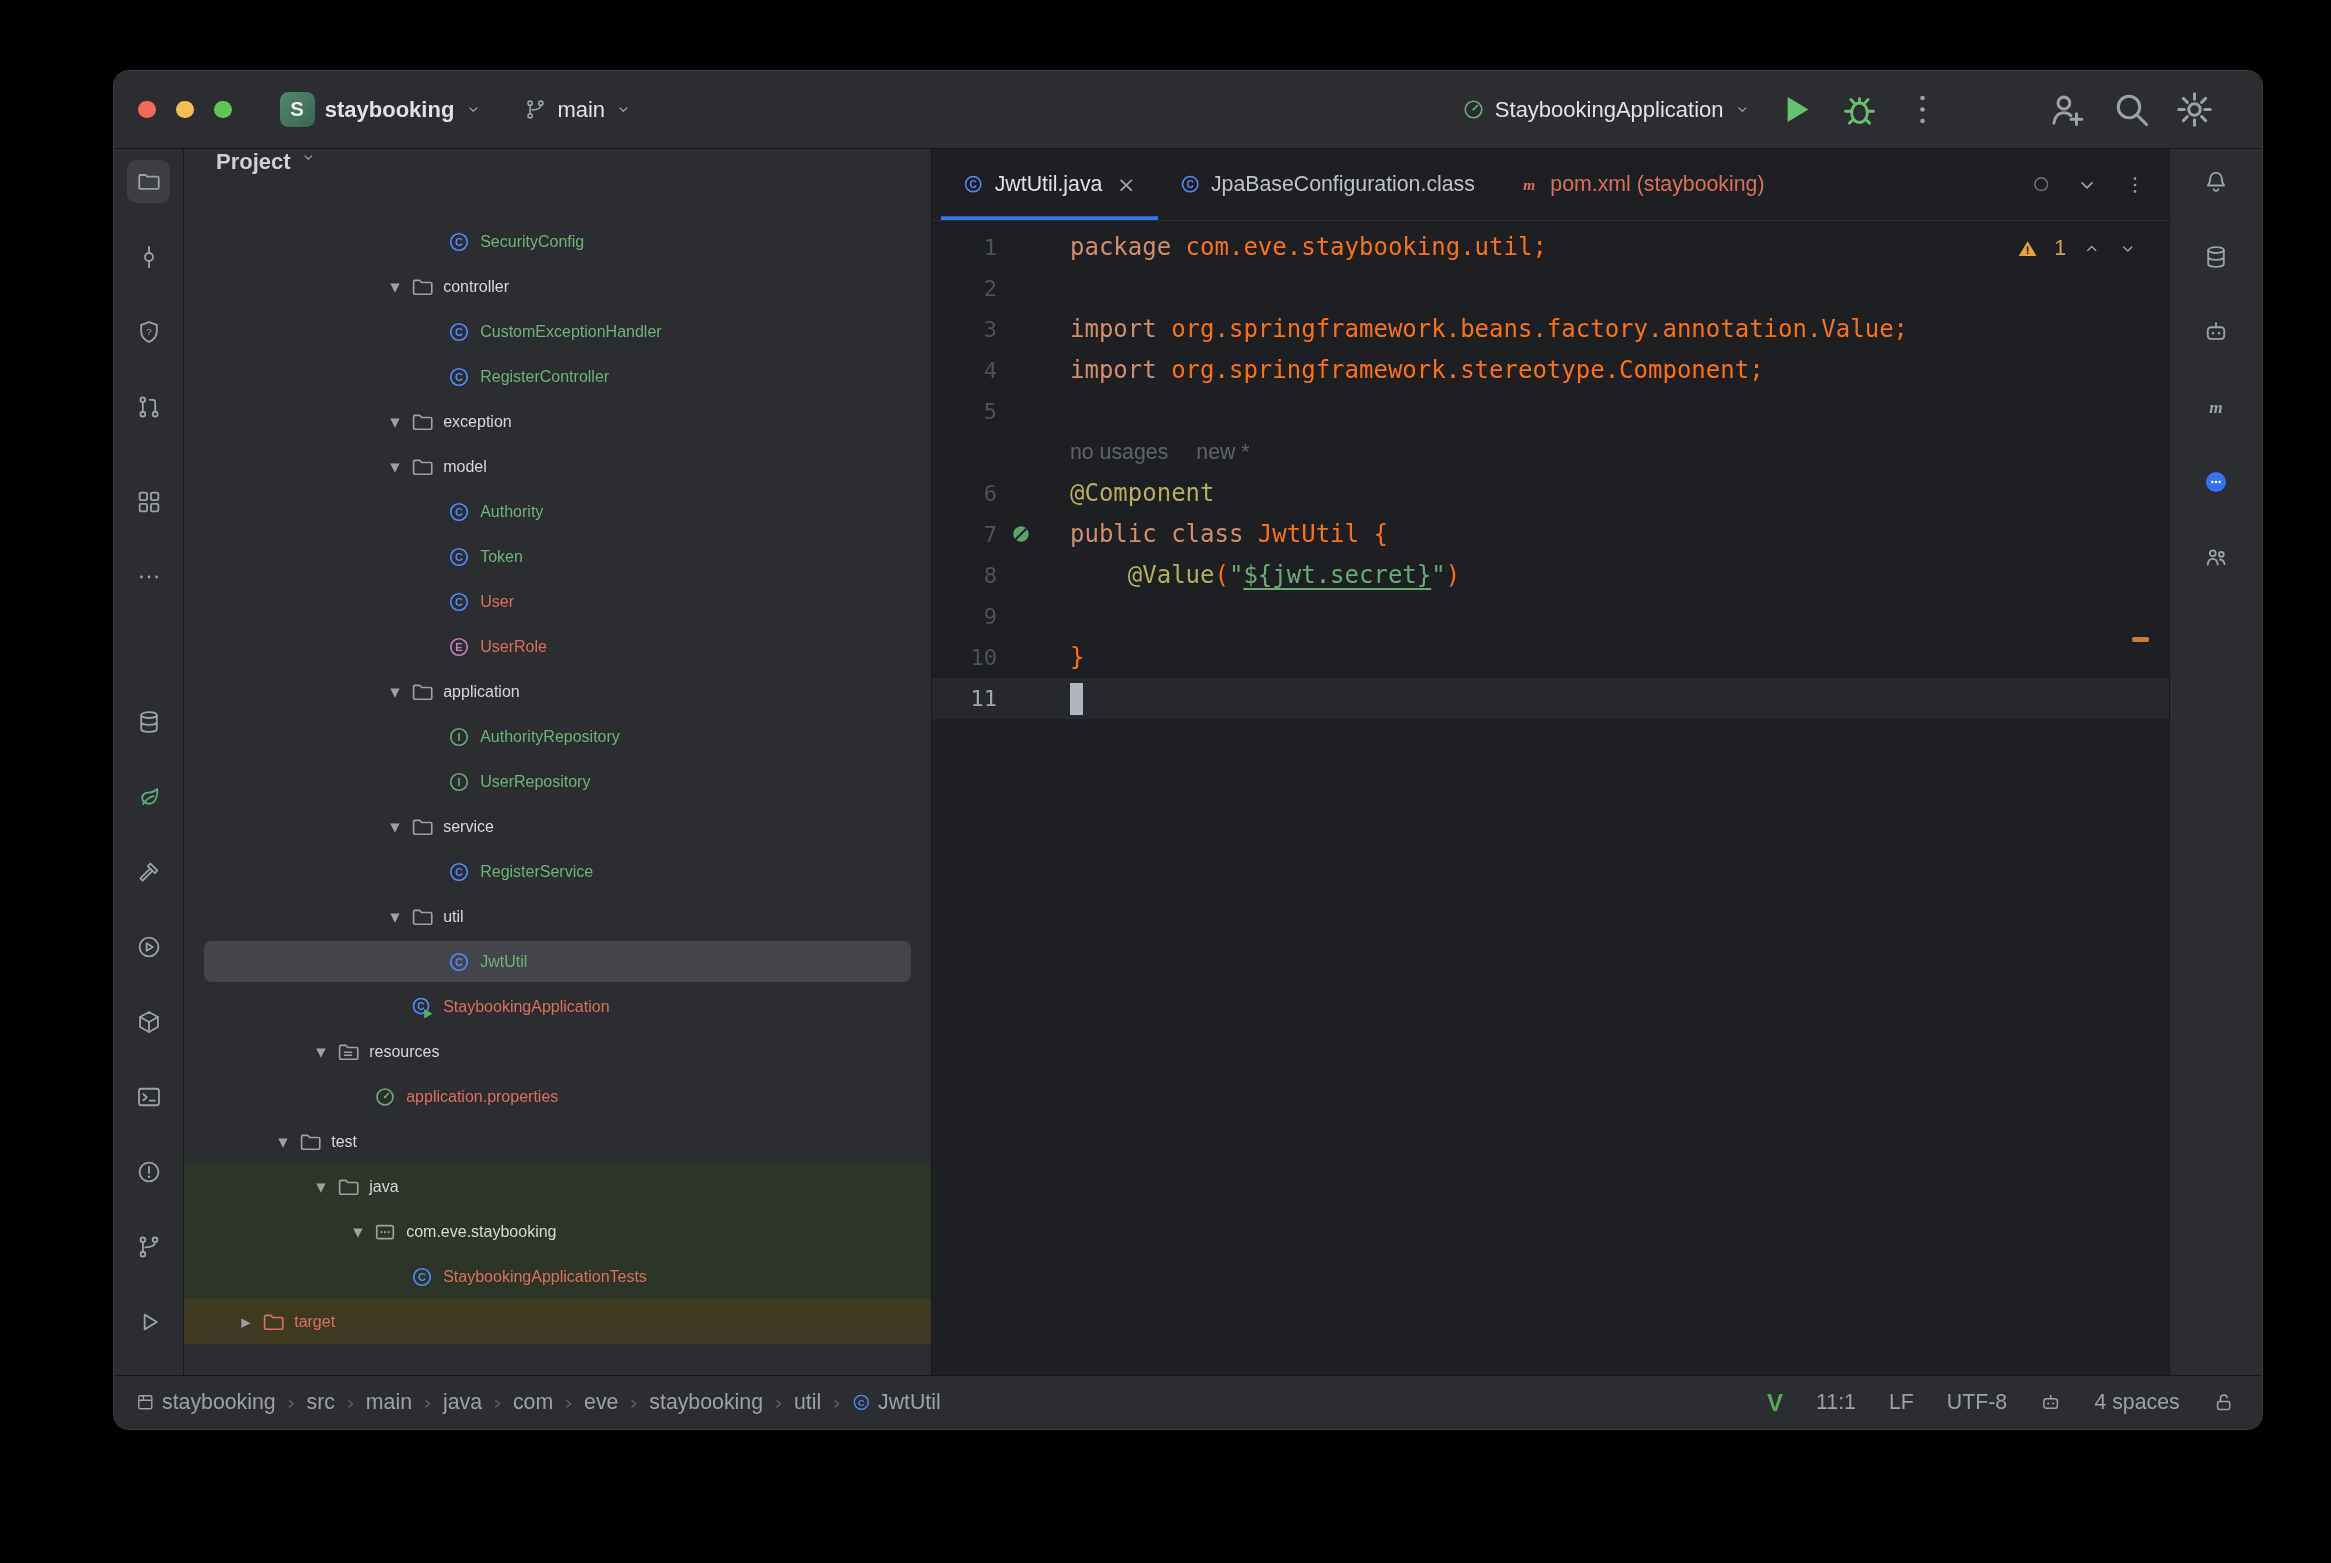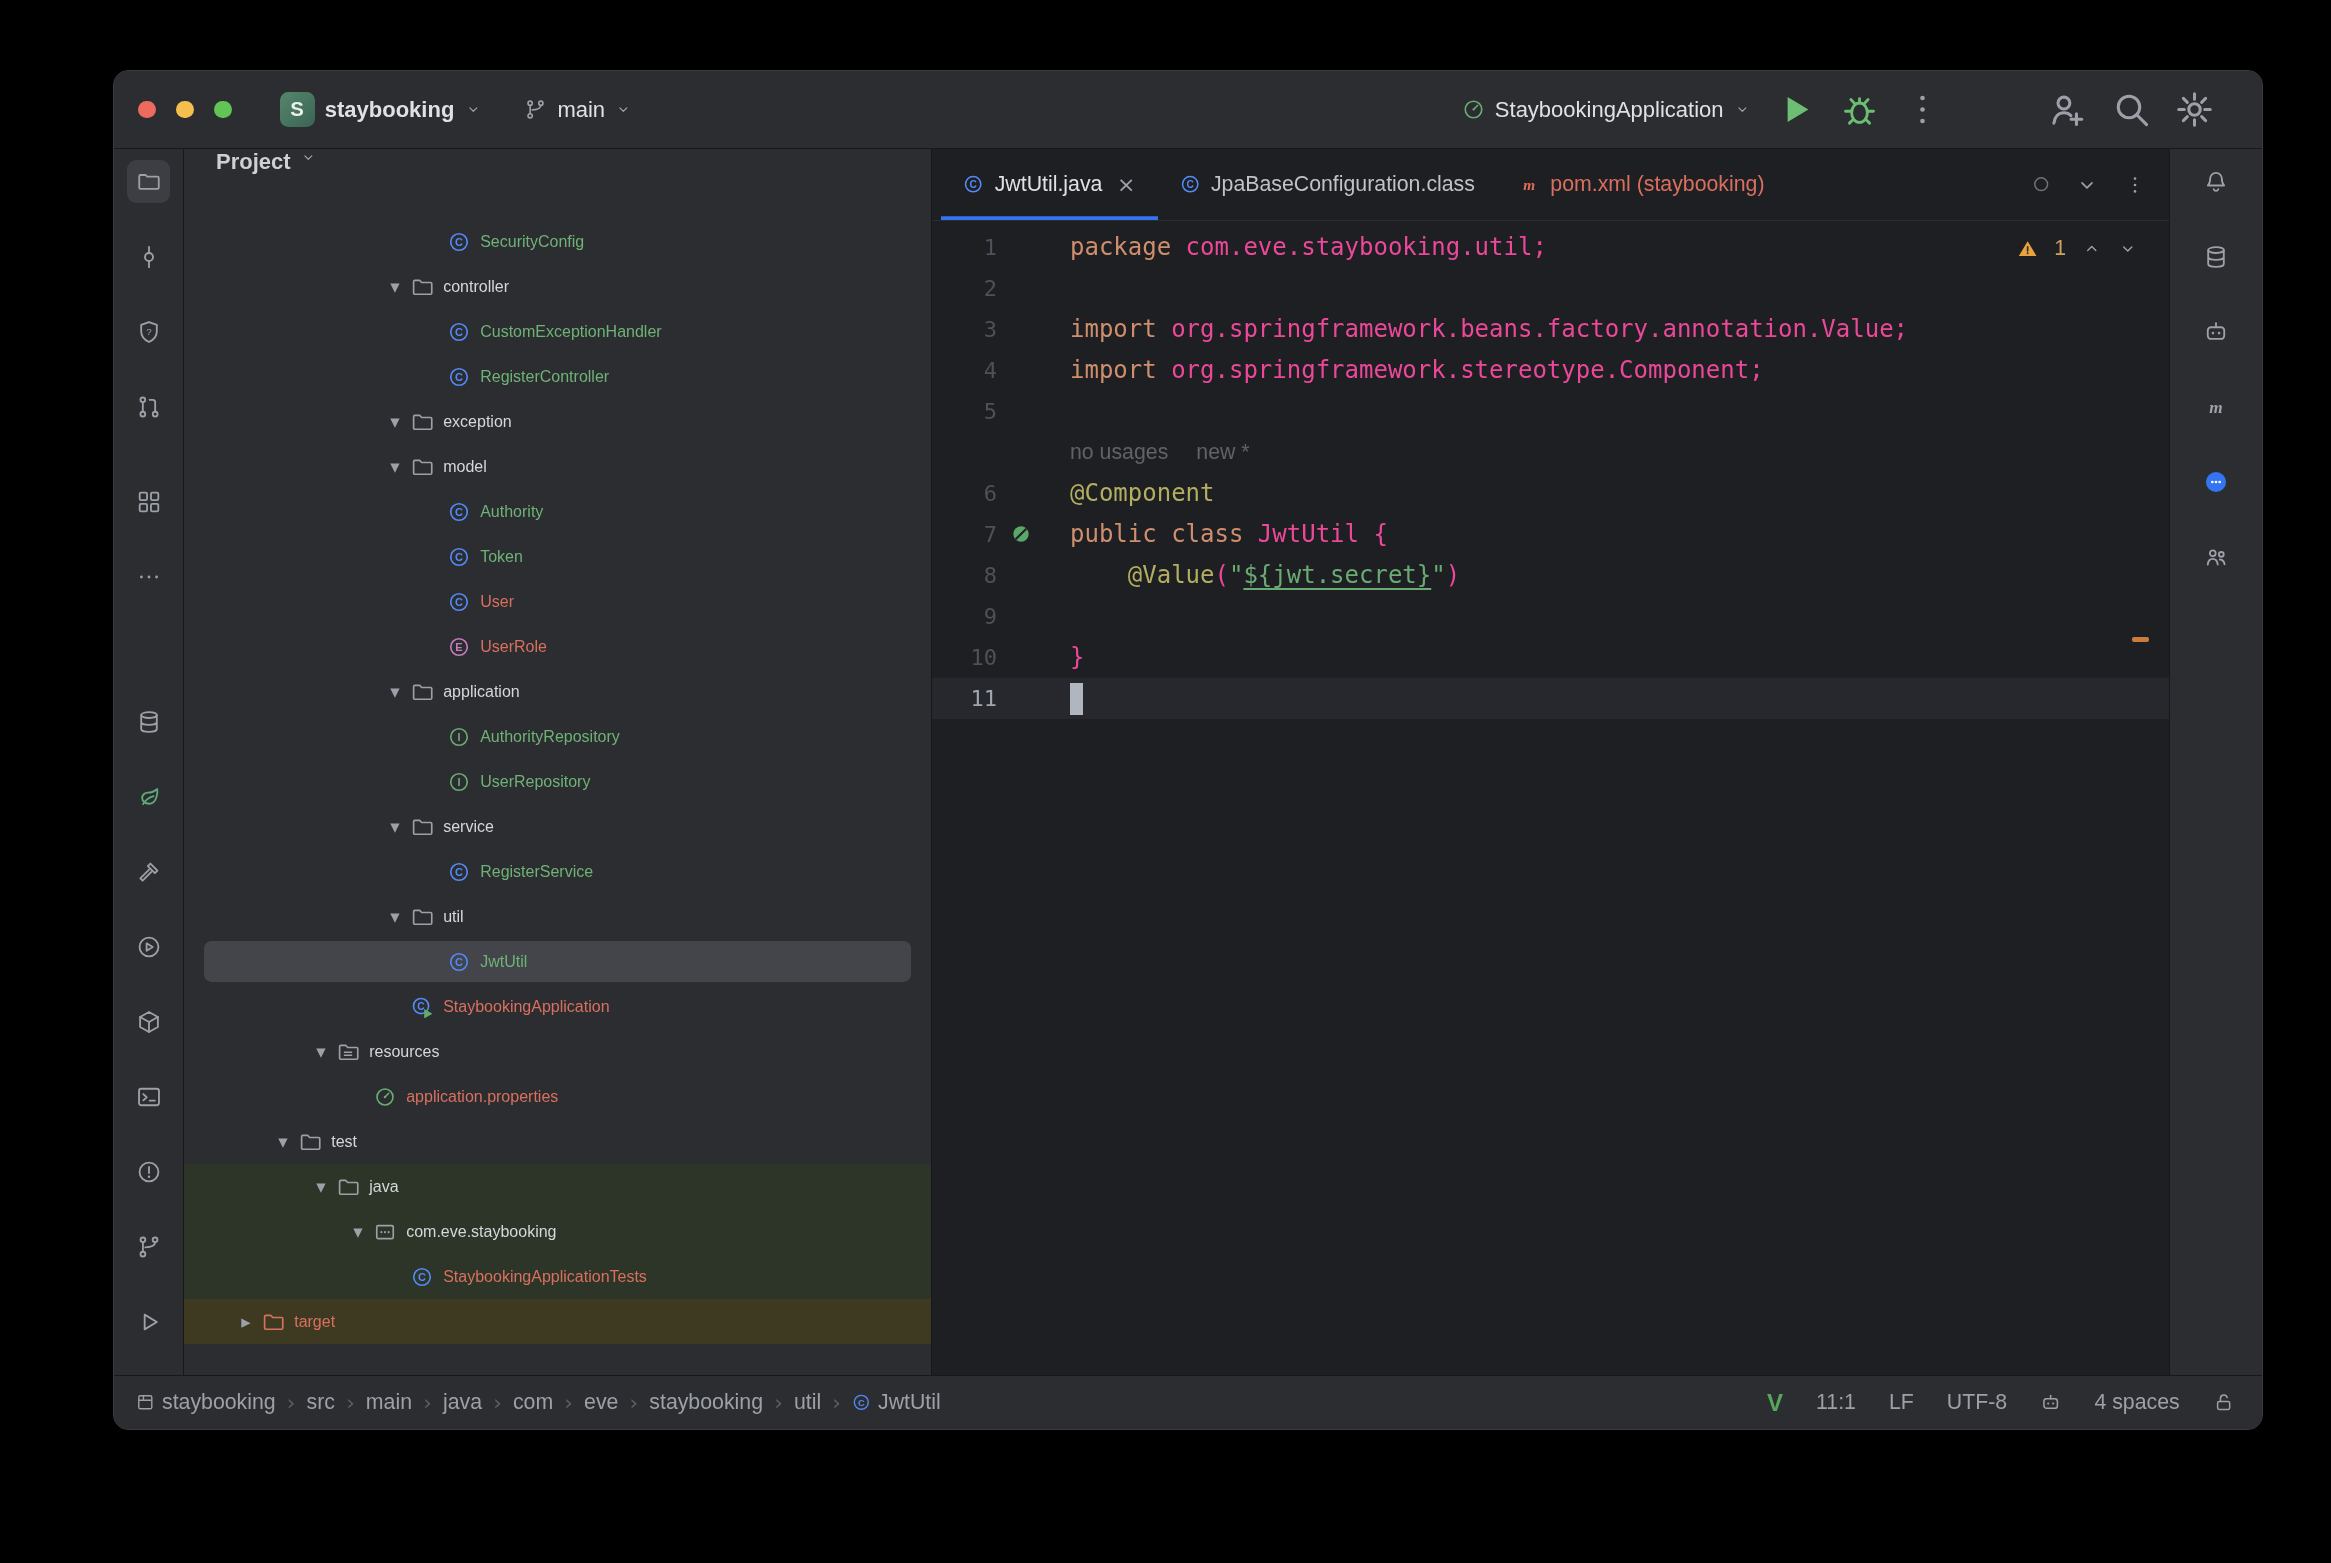--- a/index.html
+++ b/index.html
@@ -86,21 +86,21 @@
   .ta-icon { width:24px; height:24px; }
   .editor { flex:1; position:relative; overflow:hidden; padding-top:5.6px; font-family:"DejaVu Sans Mono", monospace; }
   .code-line { display:flex; align-items:center; height:41px; }
   .code-line.current { background:#26282e; }
   .ln { width:65px; flex:none; text-align:right; font-size:22px; color:#4d5158; }
   .code-line.current .ln { color:#a1a6ae; }
   .gutter-slot { width:73px; flex:none; display:flex; align-items:center; padding-left:13px; }
   .gi { width:22px; height:22px; }
   .code-text { white-space:pre; font-size:24px; color:#bcbec4; line-height:41px; }
   .st-keyword { color:#cf8e6d; }
-  .st-plain { color:#ec4899; }
+  .st-plain { color:#f97316; }
   .st-annotation { color:#b3ae60; }
   .st-string { color:#6aab73; }
   .st-string-ref { color:#6aab73; text-decoration:underline; text-underline-offset:4.6px; }
   .st-field { color:#c77dbb; }
   .caret { display:inline-block; width:13px; height:32px; background:#b0b6c0; vertical-align:middle; }
   .inlay-chunk { font-size:21.3px; color:#5f6368; font-family:"Liberation Sans", sans-serif; }
   .inspect {
     position:absolute; top:15px; right:32px; display:flex; align-items:center; gap:16px;
     font-family:"Liberation Sans", sans-serif;
   }

